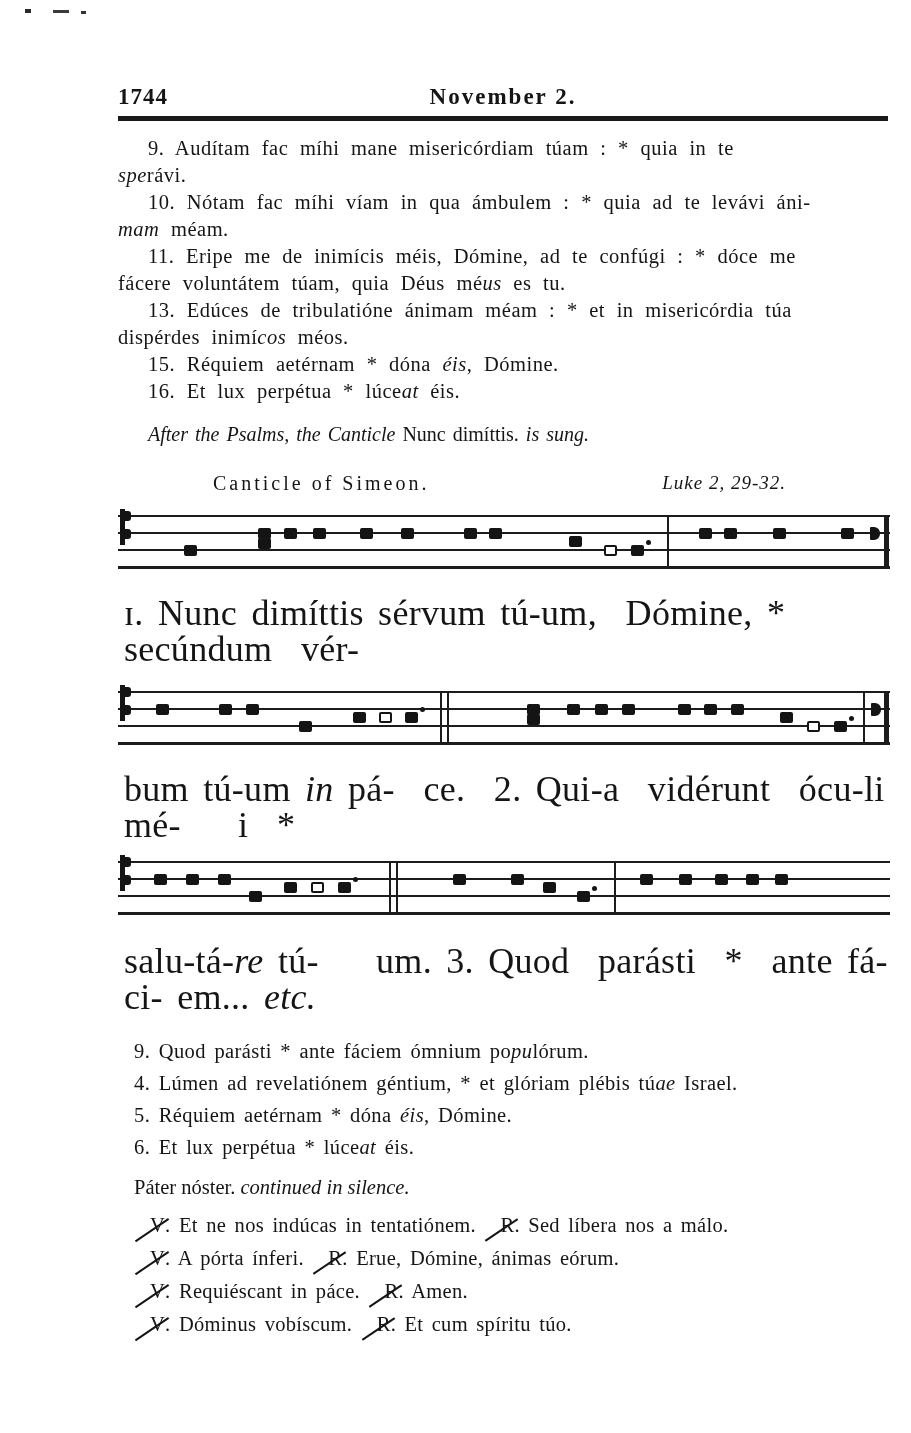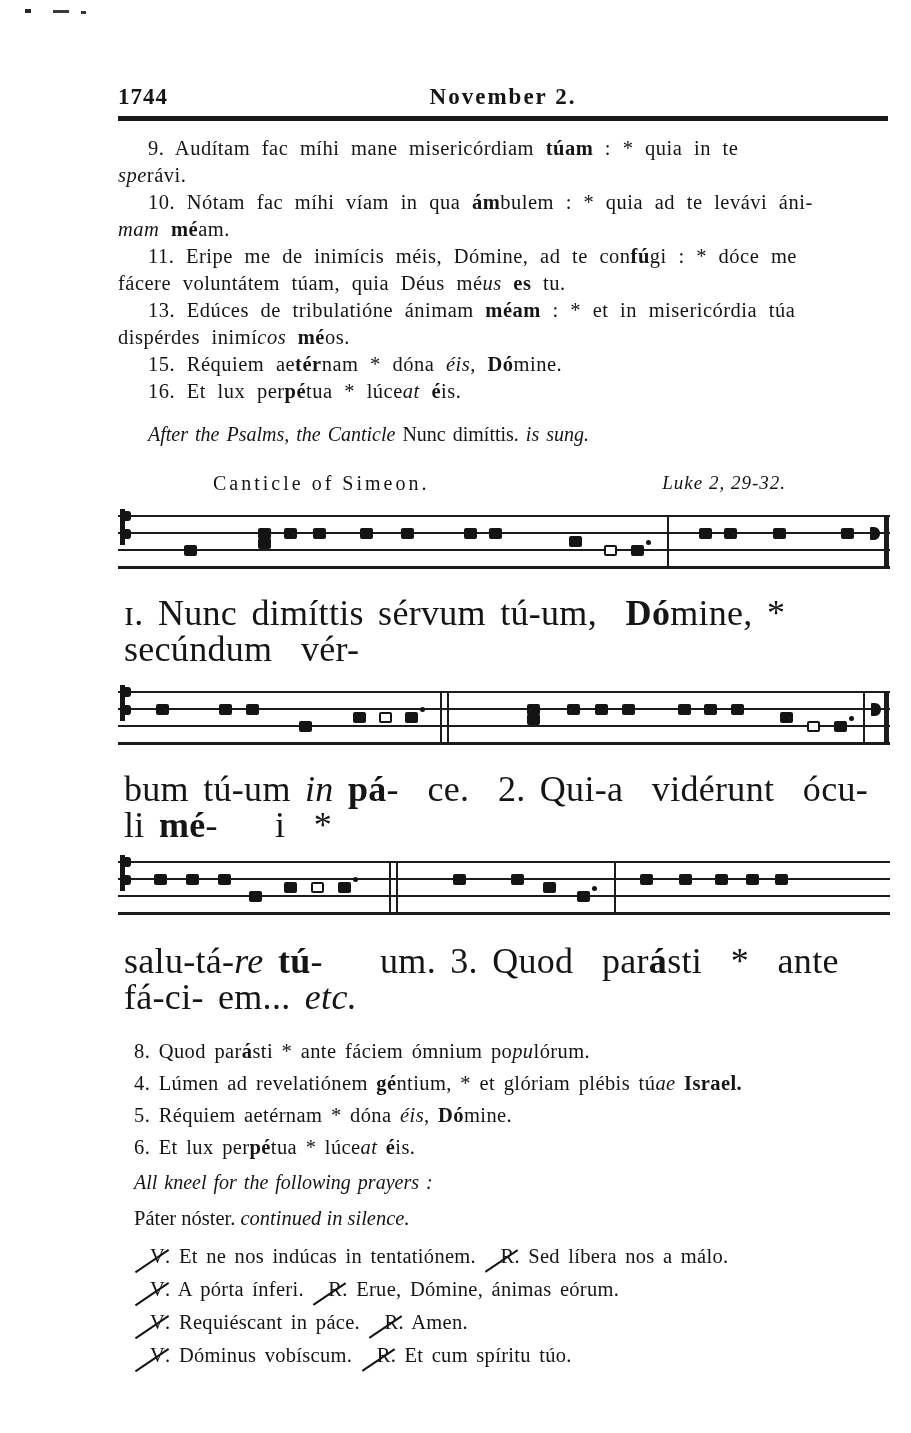--- a/index.html
+++ b/index.html
@@ -9,21 +9,21 @@
   }
   .speckles{position:absolute;left:25px;top:9px;width:6px;height:4px;background:#2a2a2a;}
   .speckles::before{content:"";position:absolute;left:28px;top:1px;width:16px;height:3px;background:#3a3a3a;}
   .speckles::after{content:"";position:absolute;left:56px;top:2px;width:5px;height:3px;background:#333;}
   .content{padding:84px 23px 0 118px;}
   header{display:grid;grid-template-columns:1fr auto 1fr;align-items:baseline;font-weight:bold;font-size:23px;}
   .page-number{justify-self:start;letter-spacing:1px;}
   .running-head{justify-self:center;letter-spacing:2px;}
   .header-rule{height:5px;background:#1a1a1a;margin-top:6px;}
   p{margin:0;}
-  .rb{font-weight:bold;margin-top:10px;}
+  .rb{font-weight:normal;margin-top:10px;}
   .ri{font-style:italic;}
   .verses{margin-top:14px;}
   .verse{font-size:20.5px;line-height:27px;text-indent:30px;word-spacing:6px;letter-spacing:0.5px;}
   .rubric{font-size:20px;margin-top:18px;text-indent:30px;word-spacing:2px;}
   .canticle-head{display:flex;justify-content:space-between;margin-top:26px;padding:0 102px 0 95px;font-size:20px;}
   .canticle-title{letter-spacing:3px;}
   .canticle-citation{font-style:italic;letter-spacing:1px;font-size:19px;text-align:center;}
   .staff{position:relative;height:56px;margin-top:18px;width:772px;}
   .sline{position:absolute;left:0;right:0;height:2px;background:#1c1c1c;}
   .sline.thick{height:3px;}
@@ -163,27 +163,26 @@
         <div class="sbar" style="left: 496px;"></div>
         <div class="note" style="left: 522px; top: 15px;"></div>
         <div class="note" style="left: 561px; top: 15px;"></div>
         <div class="note" style="left: 597px; top: 15px;"></div>
         <div class="note" style="left: 628px; top: 15px;"></div>
         <div class="note" style="left: 657px; top: 15px;"></div>
       </div>
     <p class="chant" style="margin-top:28px"><span>salu-tá-</span><span class="ri">re</span><span> </span><span class="rb">tú</span><span>-    um. 3. Quod  par</span><span class="rb">á</span><span>sti  *  ante fá-ci- em... </span><span class="ri">etc.</span></p>
 
     <section class="verses2">
-      <p class="verse2"><span>8. Quod par</span><span class="rb">á</span><span>sti * ante fáciem ómnium po</span><span class="ri">pu</span><span>lórum.</span></p>
+      <p class="verse2"><span>9. Quod par</span><span class="rb">á</span><span>sti * ante fáciem ómnium po</span><span class="ri">pu</span><span>lórum.</span></p>
       <p class="verse2"><span>4. Lúmen ad revelatiónem </span><span class="rb">gé</span><span>ntium, * et glóriam plébis tú</span><span class="ri">ae</span><span> </span><span class="rb">Israel.</span></p>
       <p class="verse2"><span>5. Réquiem aetérnam * dóna </span><span class="ri">éis</span><span>, </span><span class="rb">Dó</span><span>mine.</span></p>
       <p class="verse2"><span>6. Et lux per</span><span class="rb">pé</span><span>tua * lúce</span><span class="ri">at</span><span> </span><span class="rb">é</span><span>is.</span></p>
     </section>
 
-    <p class="rubric2"><span class="ri">All kneel for the following prayers :</span></p>
     <p class="pater"><span>Páter nóster. </span><span class="ri">continued in silence.</span></p>
 
     <section class="versicles">
       <p class="versicle"><span class="vr">V</span><span>. Et ne nos indúcas in tentatiónem. </span><span class="vr">R</span><span>. Sed líbera nos a málo.</span></p>
       <p class="versicle"><span class="vr">V</span><span>. A pórta ínferi. </span><span class="vr">R</span><span>. Erue, Dómine, ánimas eórum.</span></p>
       <p class="versicle"><span class="vr">V</span><span>. Requiéscant in páce. </span><span class="vr">R</span><span>. Amen.</span></p>
       <p class="versicle"><span class="vr">V</span><span>. Dóminus vobíscum. </span><span class="vr">R</span><span>. Et cum spíritu túo.</span></p>
     </section>
 
   </div>

